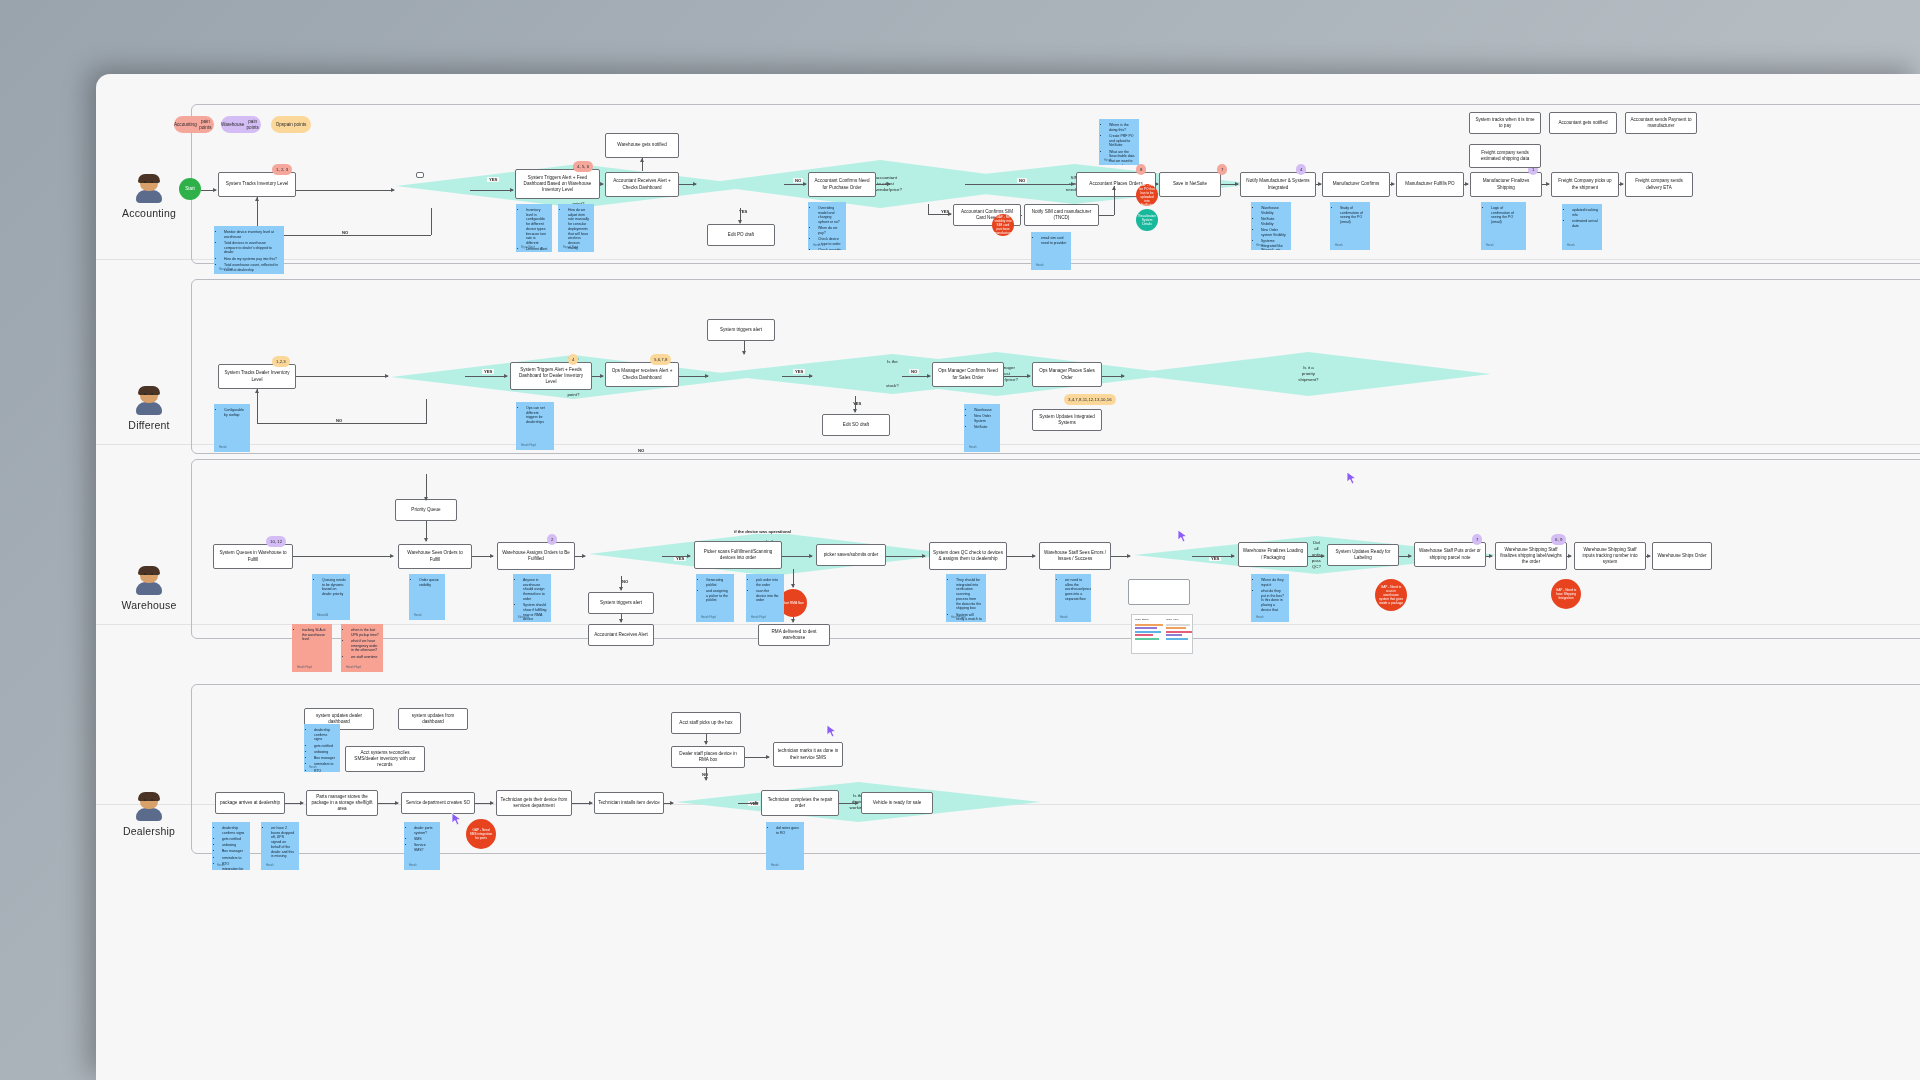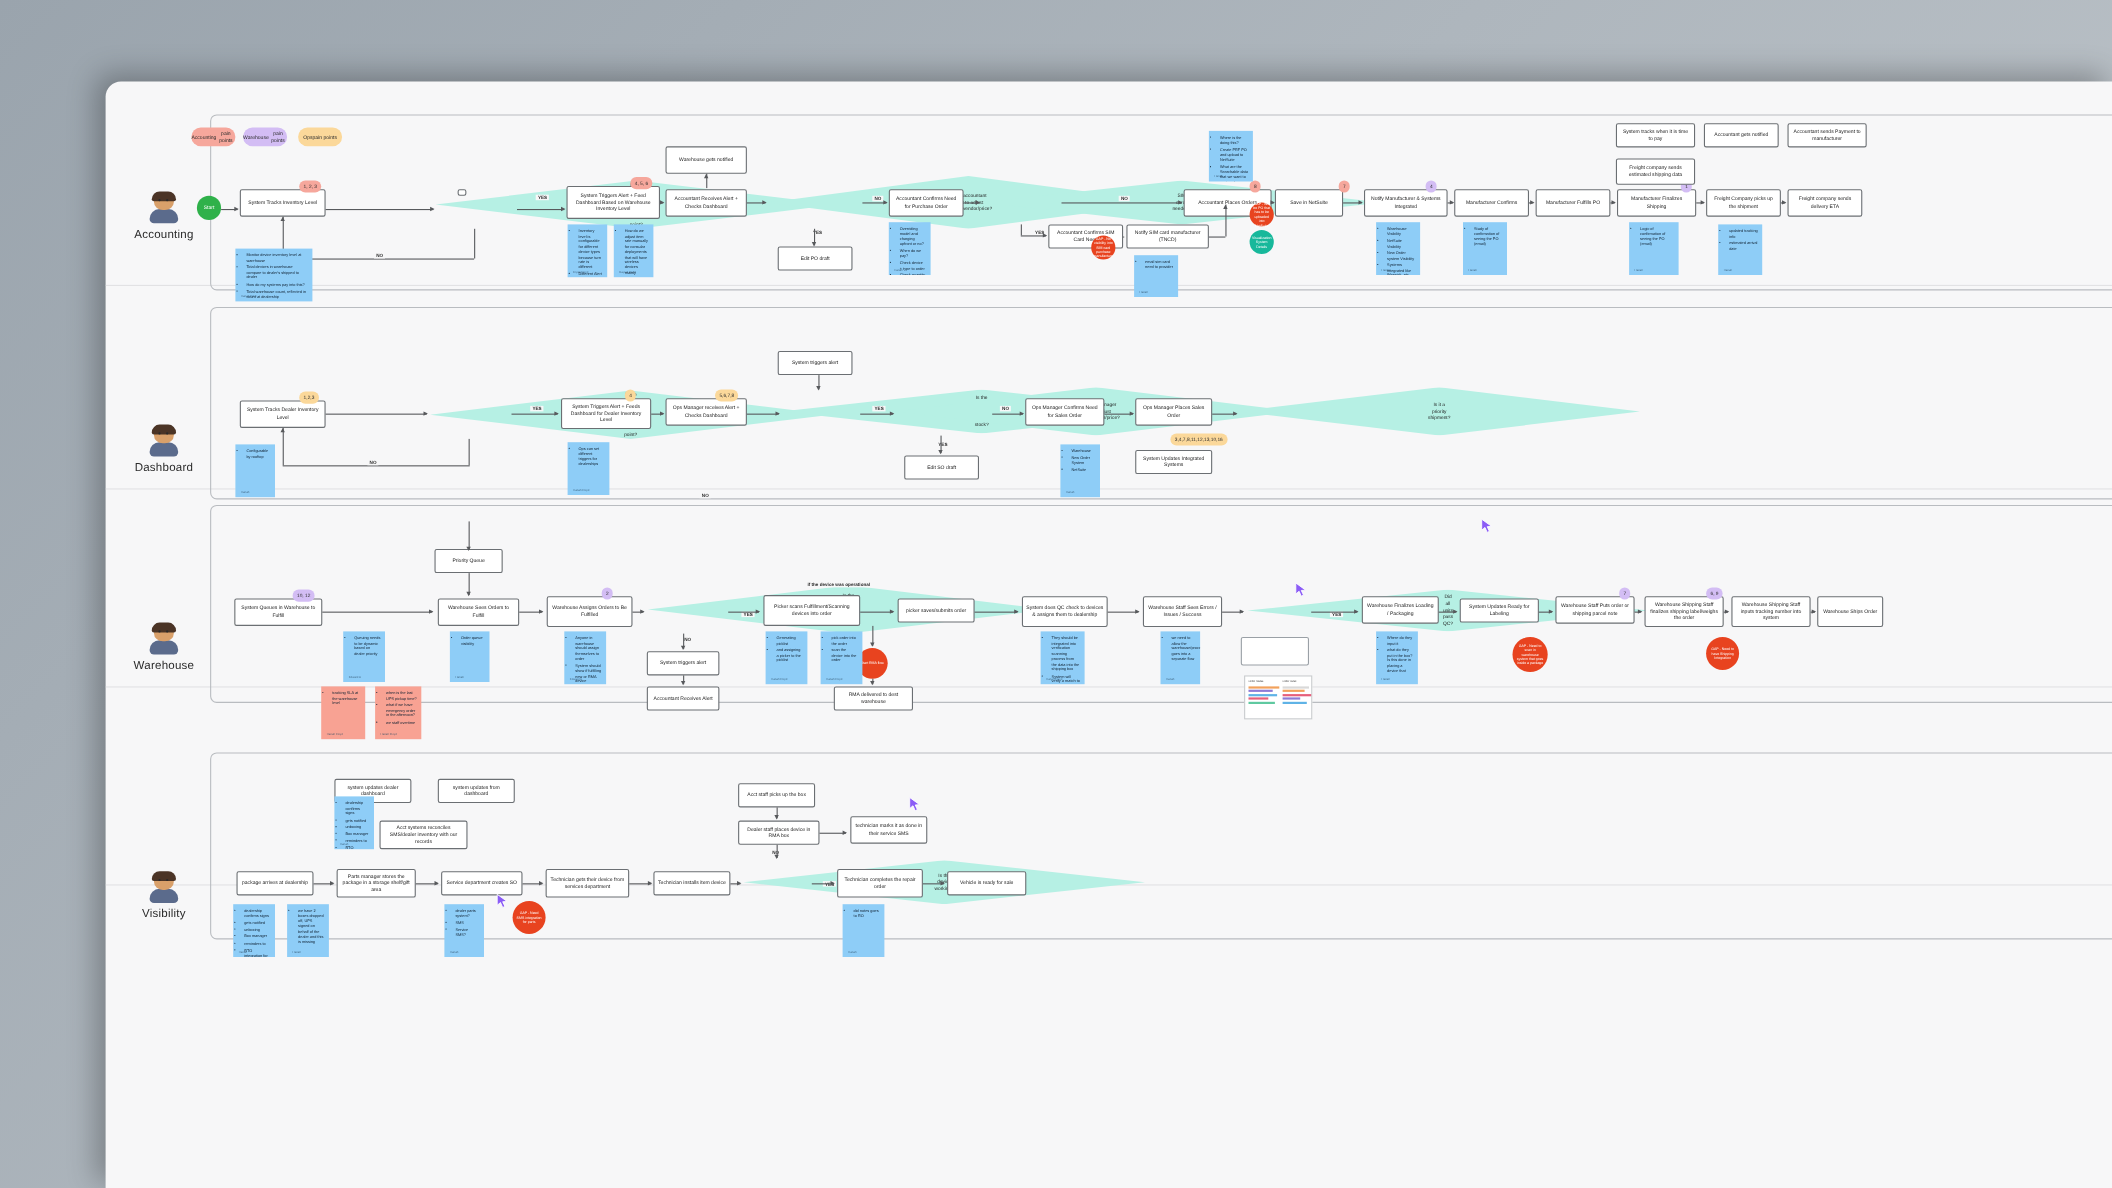--- a/index.html
+++ b/index.html
@@ -119,41 +119,41 @@
         <div class="nm">Accounting</div>
       </div>
       <div class="lane-label" style="left:8px;top:312px;">
         <div class="avatar">
           <div class="body"></div>
           <div class="head"></div>
           <div class="hair"></div>
           <div class="eye l"></div>
           <div class="eye r"></div>
         </div>
-        <div class="nm">Dashboard</div>
+        <div class="nm">Different</div>
       </div>
       <div class="lane-label" style="left:8px;top:492px;">
         <div class="avatar">
           <div class="body"></div>
           <div class="head"></div>
           <div class="hair"></div>
           <div class="eye l"></div>
           <div class="eye r"></div>
         </div>
         <div class="nm">Warehouse</div>
       </div>
       <div class="lane-label" style="left:8px;top:718px;">
         <div class="avatar">
           <div class="body"></div>
           <div class="head"></div>
           <div class="hair"></div>
           <div class="eye l"></div>
           <div class="eye r"></div>
         </div>
-        <div class="nm">Visibility</div>
+        <div class="nm">Dealership</div>
       </div>
       <div class="pill" style="left:78px;top:42px;width:40px;height:17px;background:#f6a79c;">
         <div>Accounting</div>
         <div>pain points</div>
       </div>
       <div class="pill" style="left:125px;top:42px;width:40px;height:17px;background:#d3bdf4;">
         <div>Warehouse</div>
         <div>pain points</div>
       </div>
       <div class="pill" style="left:175px;top:42px;width:40px;height:17px;background:#fbd89a;">

